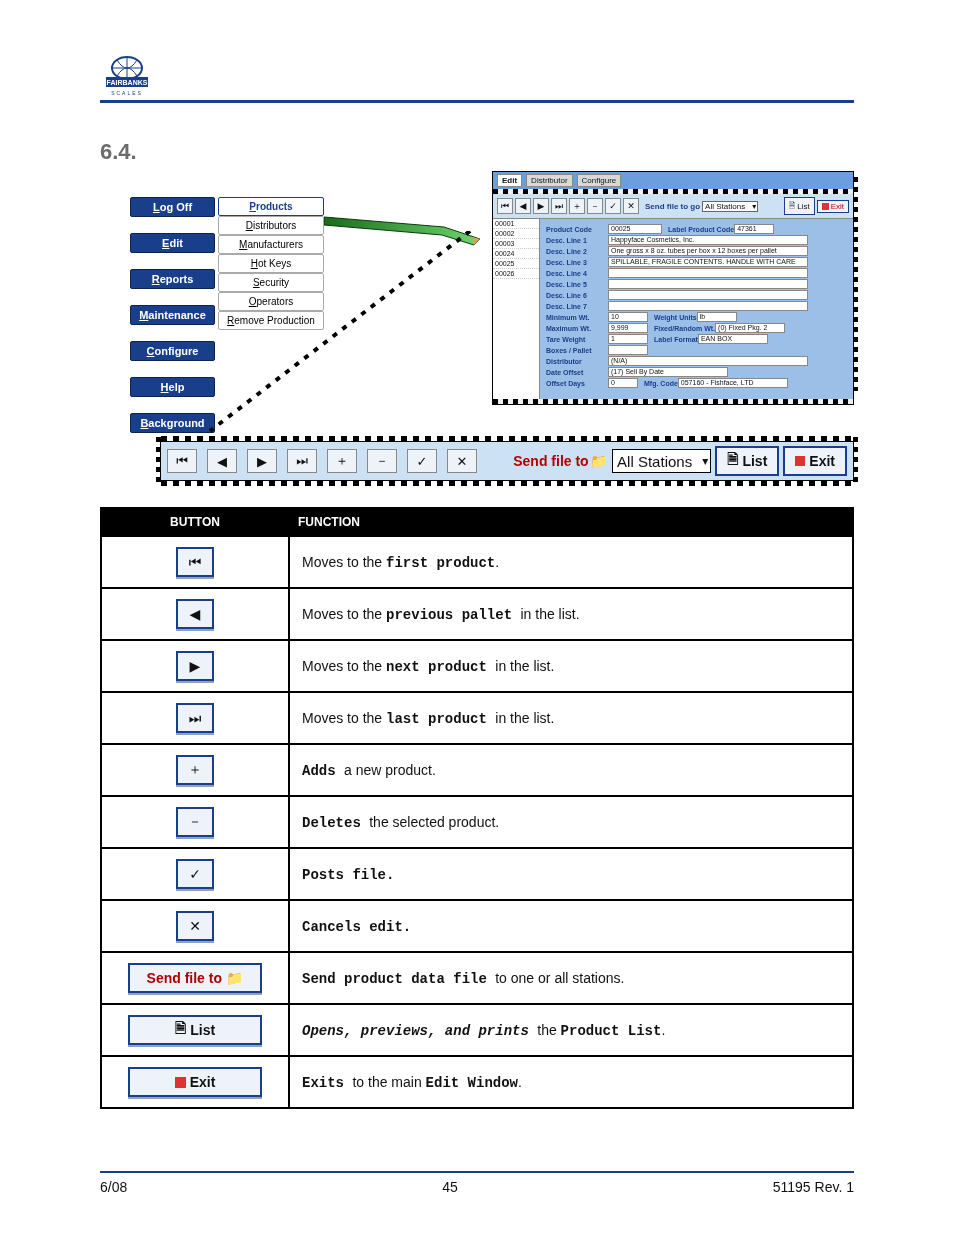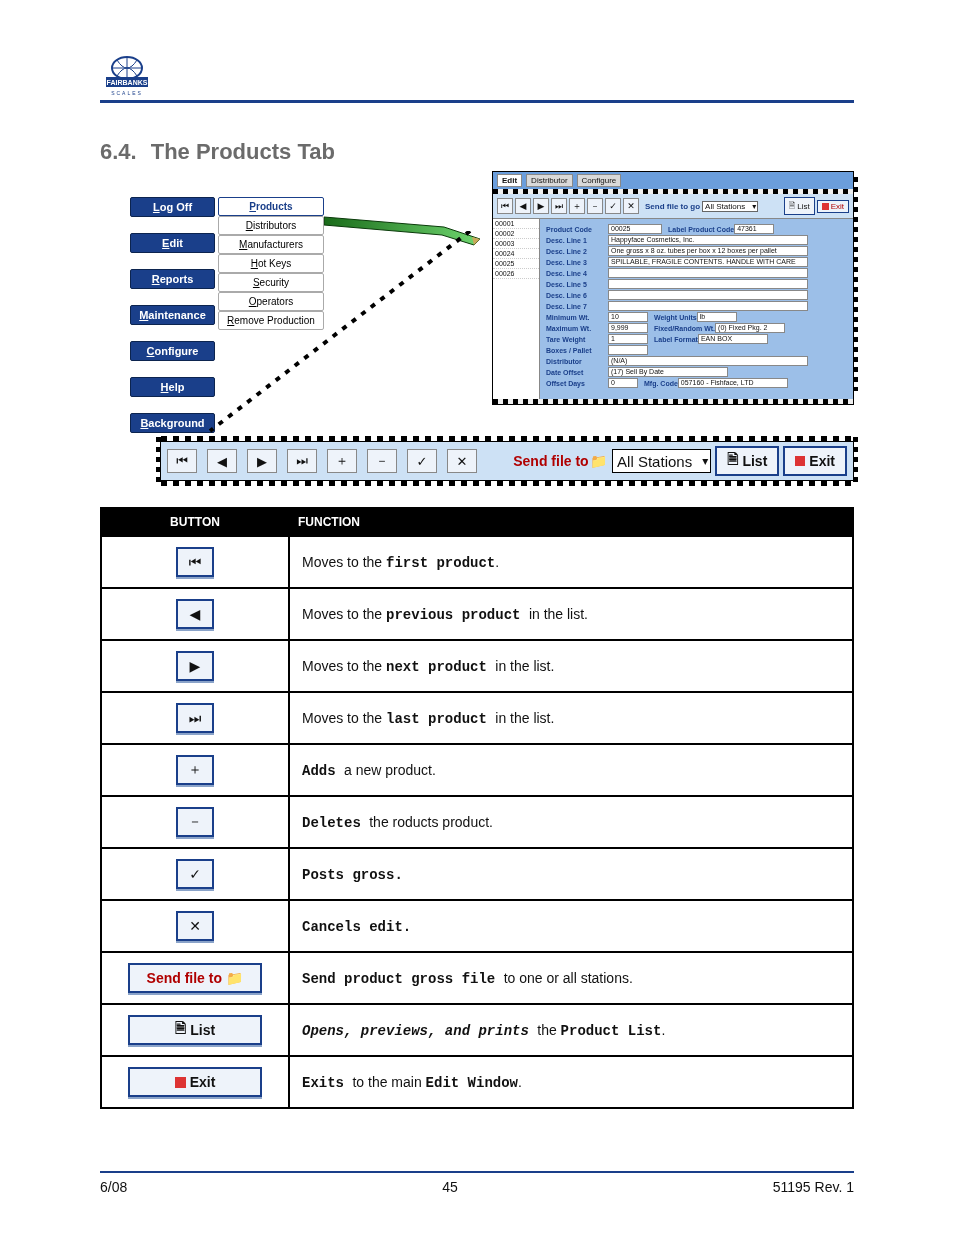--- a/index.html
+++ b/index.html
@@ -96,21 +96,20 @@
       <path d="M12 13 h30 M27 2 v22 M17 5 q10 16 20 0 M17 21 q10 -16 20 0" stroke="#1a3f8a" stroke-width="1" fill="none"></path>
       <rect x="6" y="22" width="42" height="10" fill="#1a3f8a"></rect>
       <text x="27" y="30" text-anchor="middle" fill="#fff" font-size="7" font-family="Arial" font-weight="700">FAIRBANKS</text>
       <text x="27" y="40" text-anchor="middle" fill="#1a3f8a" font-size="5" letter-spacing="2">SCALES</text>
     </svg>
   </div>
   <hr class="header-rule">
 
   <div class="sec-row">
     <span class="sec-num">6.4.</span>
-    <span class="sec-title">The Products Tab</span>
   </div>
 
 
   <div class="figure">
 
     <div class="menu-col" id="main-menu">
         <span class="menu-btn"><span class="ul">L</span>og Off</span>
         <span class="menu-btn"><span class="ul">E</span>dit</span>
         <span class="menu-btn"><span class="ul">R</span>eports</span>
         <span class="menu-btn"><span class="ul">M</span>aintenance</span>
@@ -299,52 +298,52 @@
         <th>FUNCTION</th>
       </tr>
     </thead>
     <tbody id="btn-rows">
         <tr>
           <td><span class="cell-btn">⏮</span></td>
           <td><span>Moves to the </span><span class="bold">first product</span><span>.</span></td>
         </tr>
         <tr>
           <td><span class="cell-btn">◀</span></td>
-          <td><span>Moves to the </span><span class="bold">previous product </span><span>in the list.</span></td>
+          <td><span>Moves to the </span><span class="bold">previous pallet </span><span>in the list.</span></td>
         </tr>
         <tr>
           <td><span class="cell-btn">▶</span></td>
           <td><span>Moves to the </span><span class="bold">next product </span><span>in the list.</span></td>
         </tr>
         <tr>
           <td><span class="cell-btn">⏭</span></td>
           <td><span>Moves to the </span><span class="bold">last product </span><span>in the list.</span></td>
         </tr>
         <tr>
           <td><span class="cell-btn">＋</span></td>
           <td><span class="bold">Adds </span><span>a new product.</span></td>
         </tr>
         <tr>
           <td><span class="cell-btn">－</span></td>
-          <td><span class="bold">Deletes </span><span>the roducts product.</span></td>
+          <td><span class="bold">Deletes </span><span>the selected product.</span></td>
         </tr>
         <tr>
           <td><span class="cell-btn">✓</span></td>
-          <td><span class="bold">Posts gross.</span></td>
+          <td><span class="bold">Posts file.</span></td>
         </tr>
         <tr>
           <td><span class="cell-btn">✕</span></td>
           <td><span class="bold">Cancels edit.</span></td>
         </tr>
         <tr>
           <td><span class="cell-btn wide send">
               <span>Send file to </span>
               <span>📁</span>
             </span></td>
-          <td><span class="bold">Send product gross file </span><span>to one or all stations.</span></td>
+          <td><span class="bold">Send product data file </span><span>to one or all stations.</span></td>
         </tr>
         <tr>
           <td><span class="cell-btn wide ">
               <span>🗎</span>
               <span>List</span>
             </span></td>
           <td><span class="bold ital">Opens, previews, and prints </span><span>the </span><span class="bold">Product List</span><span>.</span></td>
         </tr>
         <tr>
           <td><span class="cell-btn wide exit">

